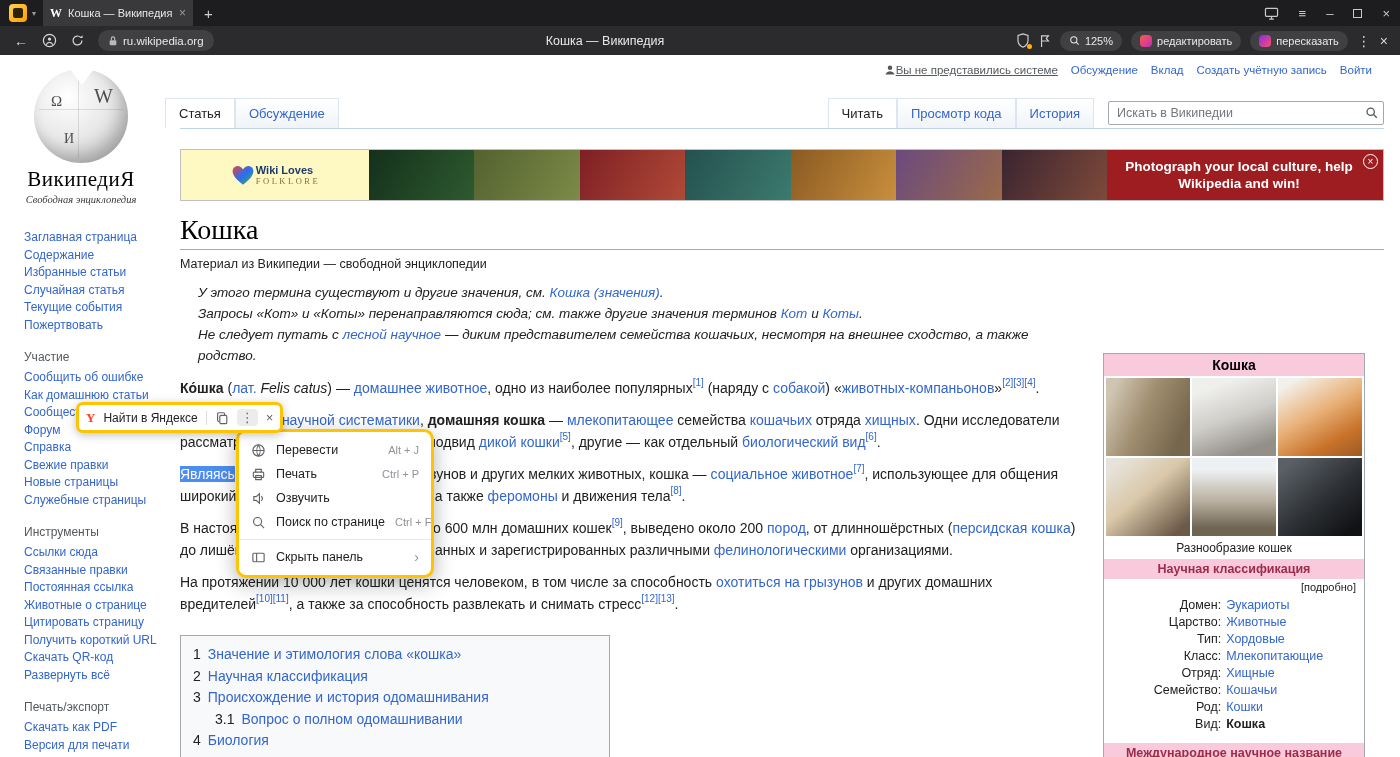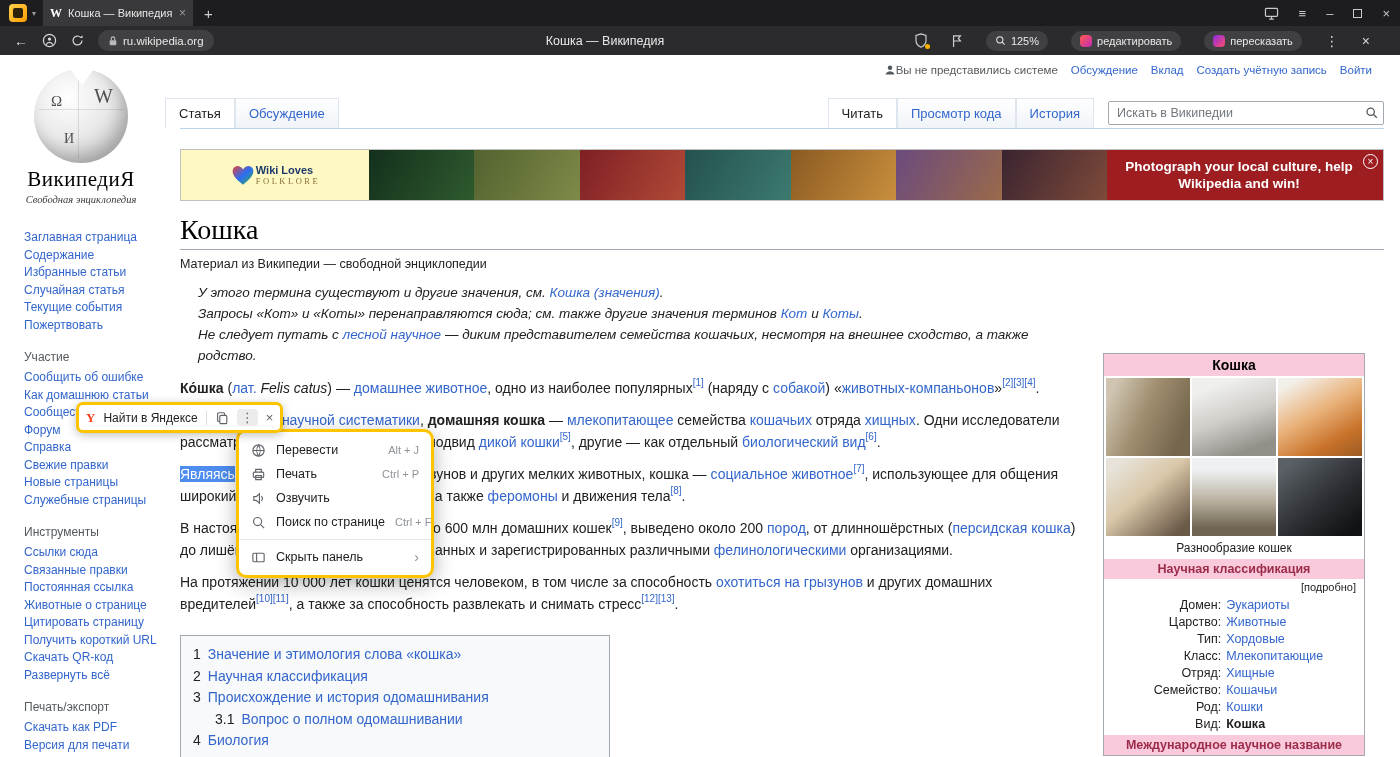--- a/index.html
+++ b/index.html
@@ -19,21 +19,21 @@
   .tb-spacer{flex:1;}
   .tb-ico{color:#c9c9c9;font-size:13px;margin:0 10px;display:flex;align-items:center;cursor:pointer;}
   .maxbox{display:inline-block;width:9px;height:9px;border:1px solid #c9c9c9;}
 
   
   .navbar{position:absolute;top:26px;left:0;right:0;height:29px;background:#2b2b2e;display:flex;align-items:center;z-index:5;}
   .nav-ico{color:#d6d6d6;font-size:14px;margin-left:14px;display:flex;align-items:center;cursor:pointer;position:relative;}
   .urlbar{margin-left:14px;height:21px;background:#404043;border-radius:11px;display:flex;align-items:center;padding:0 10px;gap:5px;cursor:text;}
   .url-text{color:#e8e8e8;font-size:11.5px;}
   .nav-title{position:absolute;left:455px;width:300px;text-align:center;color:#e8e8e8;font-size:12.5px;pointer-events:none;}
-  .nav-right{margin-left:auto;display:flex;align-items:center;gap:23px;padding-right:30px;}
+  .nav-right{margin-left:auto;display:flex;align-items:center;gap:9px;padding-right:12px;}
   .nav-right .nav-ico{margin-left:0;}
   .pill{height:20px;background:#404043;border-radius:10px;display:flex;align-items:center;gap:5px;padding:0 9px;color:#e8e8e8;font-size:11px;cursor:pointer;white-space:nowrap;}
   .fx{width:12px;height:12px;border-radius:4px;flex:none;}
   .fx-edit{background:linear-gradient(135deg,#ff5c4d,#c22bb7);}
   .fx-retell{background:linear-gradient(135deg,#8a2be2,#ff4d6d);}
   .badge-dot{position:absolute;right:-2px;bottom:-1px;width:5px;height:5px;border-radius:50%;background:#ffb300;}
 
   
   .wsidebar{position:absolute;left:0;top:55px;width:162px;bottom:0;overflow:hidden;padding-top:8px;background:#fff;}
   .globe{width:94px;height:94px;border-radius:50%;margin:6px auto 4px;position:relative;cursor:pointer;
@@ -49,21 +49,21 @@
   .logo-title{font-family:"Liberation Serif",serif;font-size:21px;color:#000;text-align:center;letter-spacing:.5px;cursor:pointer;}
   .logo-sub{font-family:"Liberation Serif",serif;font-style:italic;font-size:10.5px;color:#3a3a3a;text-align:center;margin-top:2px;}
   .sb-links{margin-top:24px;padding-left:24px;width:158px;}
   .sb-links.sections{margin-top:0;}
   .sb-link{font-size:12px;color:#3366cc;line-height:17.5px;cursor:pointer;}
   .sb-head{font-size:12px;color:#54595d;margin:16px 0 5px;}
 
   
   .main{position:absolute;left:162px;top:55px;right:0;bottom:0;background:#fff;}
   .personal{position:absolute;top:9px;right:28px;display:flex;gap:13px;font-size:11.5px;align-items:center;white-space:nowrap;}
-  .p-user{color:#54595d;display:flex;align-items:center;cursor:pointer;}
+  .p-user{color:#54595d;display:flex;align-items:center;cursor:pointer;text-decoration:underline;}
   .p-links{display:flex;gap:13px;}
   .p-link{color:#3366cc;cursor:pointer;}
 
   .tabs-row{position:absolute;top:43px;left:3px;right:16px;display:flex;align-items:flex-end;}
   .tabs-left,.tabs-rt{display:flex;}
   .tabs-right{margin-left:auto;display:flex;align-items:flex-end;}
   .wtab{height:30px;line-height:30px;padding:0 13px;font-size:13px;color:#3366cc;cursor:pointer;white-space:nowrap;
         background:linear-gradient(#ffffff,#f0f4f8);border:1px solid #dde6ee;border-bottom:none;}
   .wtab.active{background:#fff;color:#222;}
   .searchbox{position:relative;margin-left:14px;margin-bottom:3px;}
@@ -117,21 +117,21 @@
   .ibp{height:78px;}
   .ip0{background:linear-gradient(115deg,#cfc5b2 10%,#a08e6f 45%,#75664d 85%);}
   .ip1{background:linear-gradient(160deg,#efefed 15%,#cfcdc8 50%,#93908a 85%);}
   .ip2{background:linear-gradient(150deg,#f3efe9 10%,#e9b27a 45%,#c9732b 75%,#9c5a22);}
   .ip3{background:linear-gradient(140deg,#e7e3da 10%,#d9c7a8 45%,#6b5a48 90%);}
   .ip4{background:linear-gradient(180deg,#eef1f3 15%,#b9b0a0 55%,#6f6552 90%);}
   .ip5{background:linear-gradient(140deg,#5a6066 10%,#2c2f33 55%,#111214 90%);}
   .ib-cap{text-align:center;font-size:12px;color:#202122;padding:3px 0 4px;}
   .ib-h2{background:#f9cadb;font-weight:bold;font-size:12.5px;text-align:center;padding:3px 0;color:#9c2c4b;cursor:pointer;}
   .ib-det{text-align:right;font-size:11px;color:#202122;padding:2px 8px;cursor:pointer;}
-  .ib-tax{padding:2px 0 2px;}
+  .ib-tax{padding:2px 0 10px;}
   .tax-row{display:flex;font-size:12.5px;line-height:17px;}
   .tax-rank{width:47%;text-align:right;padding-right:5px;color:#202122;}
   .tax-val{color:#3366cc;cursor:pointer;}
   .tax-val.bold-val{color:#202122;font-weight:bold;cursor:default;}
 
   
   .sel-popup{position:absolute;left:76px;top:402px;height:31px;background:#fff;border:3px solid #ffc400;border-radius:7px;
              display:flex;align-items:center;padding:0 7px;gap:8px;z-index:31;box-shadow:0 2px 10px rgba(0,0,0,.25);}
   .y-logo{color:#fc3f1d;font-weight:bold;font-size:13px;font-family:"Liberation Serif",serif;}
   .sp-label{font-size:12px;color:#202122;cursor:pointer;white-space:nowrap;}

